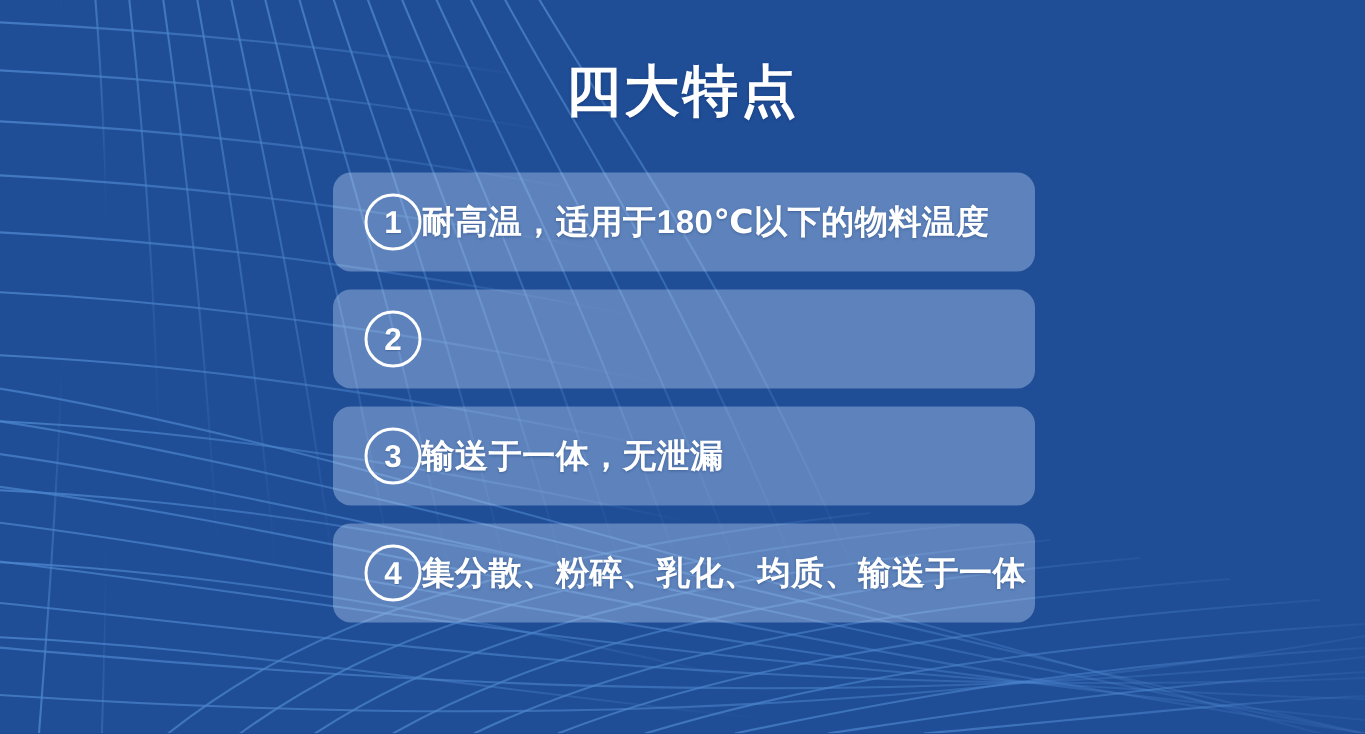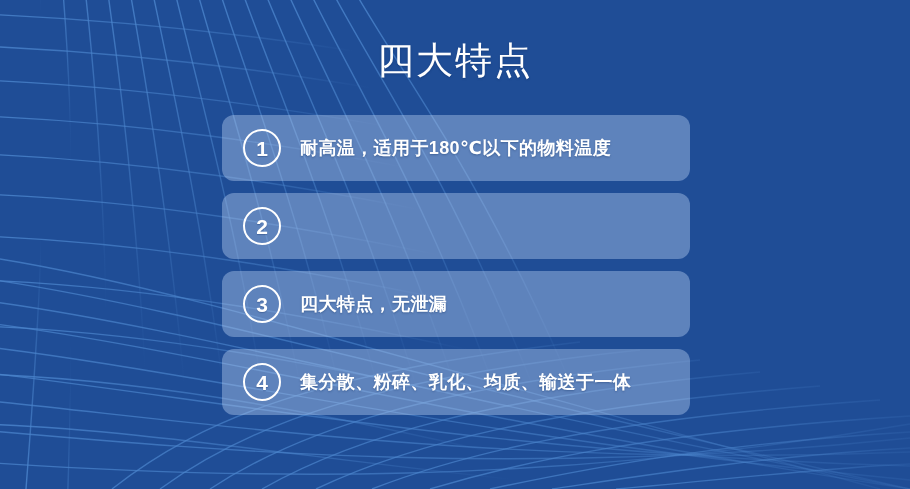--- a/index.html
+++ b/index.html
@@ -34,21 +34,21 @@
 
   
   #page-title {
     position: absolute;
     top: 38px;
     left: 0;
     width: 910px;
     text-align: center;
     color: #FFFFFF;
     font-size: 37px;
-    font-weight: normal;
+    font-weight: bold;
     letter-spacing: 2px;
     line-height: 46px;
     z-index: 5;
     text-shadow: 0 1px 2px rgba(10,38,86,.35);
   }
 
   
   #feature-list {
     position: absolute;
     left: 222px;
@@ -82,23 +82,22 @@
     font-size: 21px;
     font-weight: bold;
     display: flex;
     align-items: center;
     justify-content: center;
     line-height: 1;
     text-shadow: 0 1px 1px rgba(10,38,86,.3);
   }
 
   .card-text {
-    margin-left: 19px;
     color: #FFFFFF;
-    font-size: 18px;
+    font-size: 22px;
     font-weight: bold;
     letter-spacing: 0.4px;
     white-space: nowrap;
     text-shadow: 0 1px 2px rgba(10,38,86,.35);
   }
 </style>
 </head>
 <body>
 
 <div id="stage">
@@ -192,21 +191,21 @@
       <div class="card-number">1</div>
       <div class="card-text">耐高温，适用于180℃以下的物料温度</div>
     </div>
 
     <div class="feature-card">
       <div class="card-number">2</div>
     </div>
 
     <div class="feature-card">
       <div class="card-number">3</div>
-      <div class="card-text">四大特点，无泄漏</div>
+      <div class="card-text">输送于一体，无泄漏</div>
     </div>
 
     <div class="feature-card">
       <div class="card-number">4</div>
       <div class="card-text">集分散、粉碎、乳化、均质、输送于一体</div>
     </div>
 
   </div>
 
 </div>

